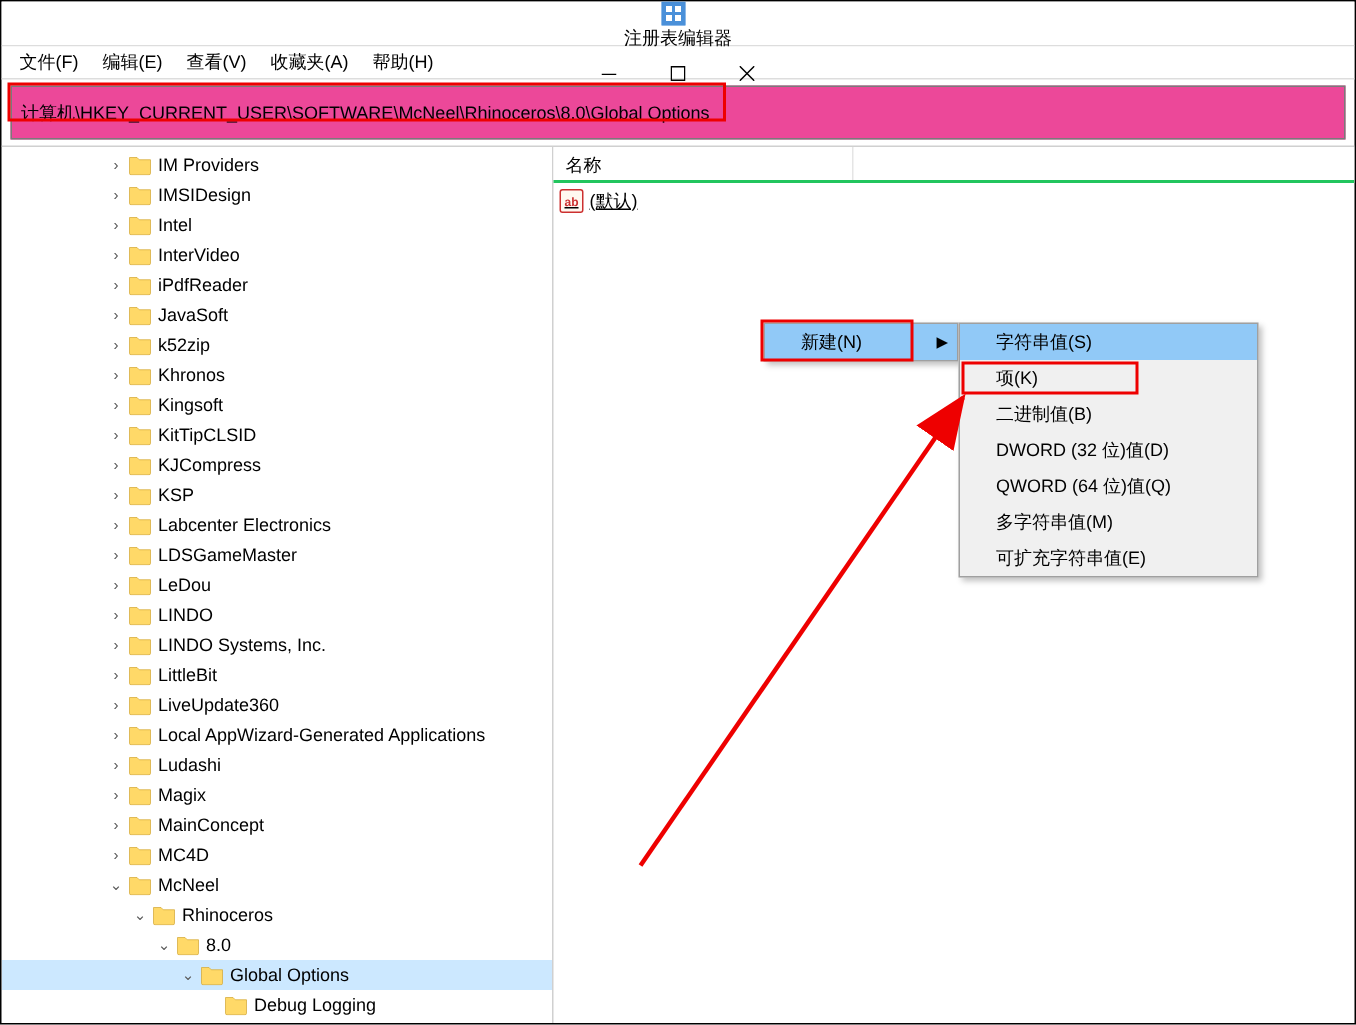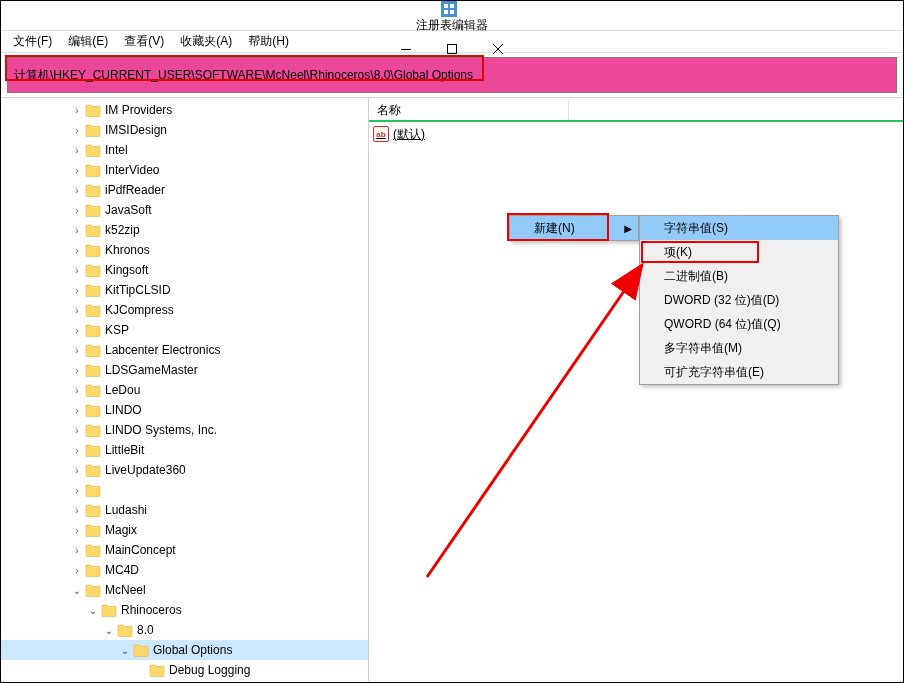--- a/index.html
+++ b/index.html
@@ -224,20 +224,21 @@
             <span class="folder-icon"><svg viewBox="0 0 16 14">
                 <path d="M1 2h5l1.5 1.5H15v9a1 1 0 0 1-1 1H2a1 1 0 0 1-1-1V2z" fill="#ffd968" stroke="#d4a93a" stroke-width="0.5"></path>
               </svg></span>
             <span class="tree-label">LiveUpdate360</span>
           </div>
           <div class="tree-node" style="padding-left: 68px;">
             <span class="expander">›</span>
             <span class="folder-icon"><svg viewBox="0 0 16 14">
                 <path d="M1 2h5l1.5 1.5H15v9a1 1 0 0 1-1 1H2a1 1 0 0 1-1-1V2z" fill="#ffd968" stroke="#d4a93a" stroke-width="0.5"></path>
               </svg></span>
+            <span class="tree-label">Local AppWizard-Generated Applications</span>
           </div>
           <div class="tree-node" style="padding-left: 68px;">
             <span class="expander">›</span>
             <span class="folder-icon"><svg viewBox="0 0 16 14">
                 <path d="M1 2h5l1.5 1.5H15v9a1 1 0 0 1-1 1H2a1 1 0 0 1-1-1V2z" fill="#ffd968" stroke="#d4a93a" stroke-width="0.5"></path>
               </svg></span>
             <span class="tree-label">Ludashi</span>
           </div>
           <div class="tree-node" style="padding-left: 68px;">
             <span class="expander">›</span>

